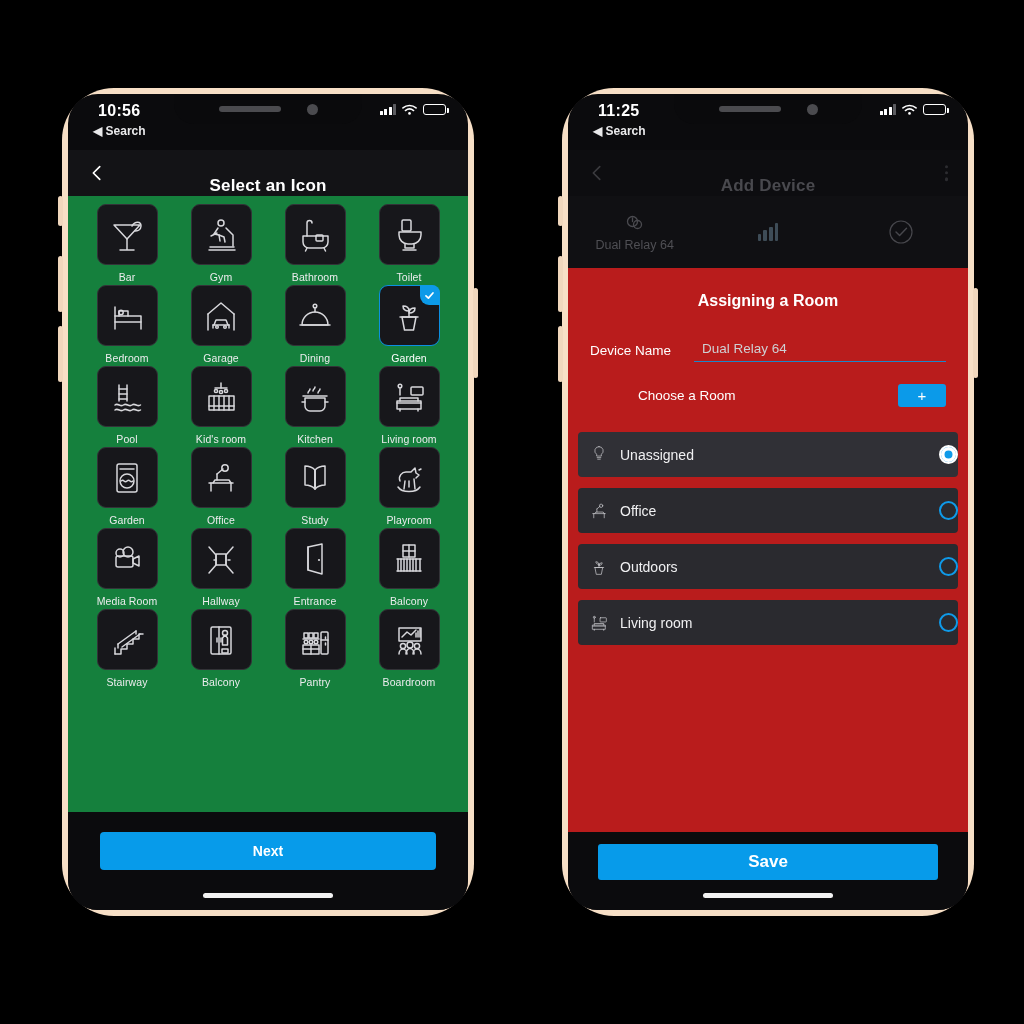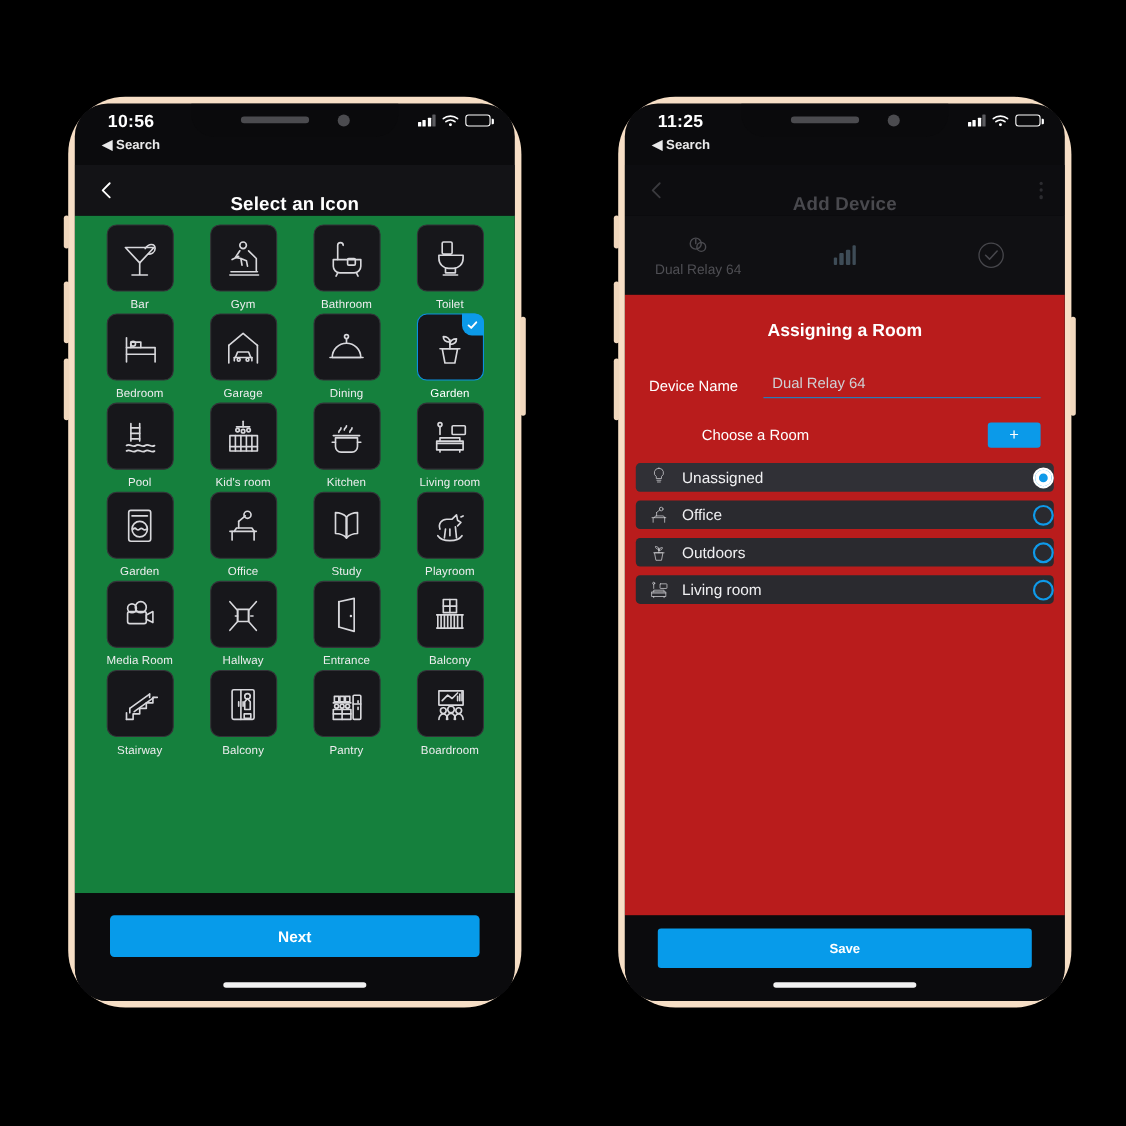--- a/index.html
+++ b/index.html
@@ -184,23 +184,23 @@
   }
   .choose-label { color: #fff; font-size: 13.5px; margin-left: 48px; }
   .add-btn {
     width: 48px; height: 23px; background: #0b9ae9; border: none; border-radius: 3px;
     color:#fff; font-size: 15px; line-height: 1; cursor: pointer;
     display:flex;align-items:center;justify-content:center;
   }
   .room-list { padding: 4px 10px 0 10px; }
   .room-item {
     display: flex; align-items: center;
-    height: 26px; margin-bottom: 8px;
+    height: 45px; margin-bottom: 8px;
     background: #2a2a2f; border-radius: 4px;
-    padding: 0 0 0 8px; cursor: pointer;
+    padding: 0 0 0 8px; cursor: pointer; margin-top: 11px;
   }
   .room-item.active { background: #303036; }
   .room-icon { width: 26px; height: 24px; display:flex;align-items:center;justify-content:center; margin-right: 8px; }
   .room-icon svg { width: 22px; height: 22px; stroke: #d2d2d6; fill: none; stroke-width: 1.3;
                    stroke-linecap: round; stroke-linejoin: round; }
   .room-name { flex: 1; color: #f0f0f2; font-size: 14px; }
   .radio {
     width: 19px; height: 19px; border-radius: 50%;
     border: 2px solid #0f9ae9; background: transparent;
   }
@@ -208,21 +208,21 @@
     border: 2.5px solid #fff;
     background: #0f9ae9;
     box-shadow: inset 0 0 0 3.5px #fff;
   }
   .save-bar {
     position: absolute; left: 0; right: 0; bottom: 0; height: 78px; background: #0b0b0d;
   }
   .save-btn {
     position: absolute; left: 30px; right: 30px; top: 12px;
     height: 36px; background: #079bea; border: none; border-radius: 3px;
-    color:#fff;font-size:12px;font-weight:bold;
+    color:#fff;font-size:17px;font-weight:bold;
     display:flex;align-items:center;justify-content:center;cursor:pointer;
   }
 </style>
 </head>
 <body>
 
 <div class="stage">
 
   <div class="phone left">
     <div class="btn-side btn-left-silent"></div>

